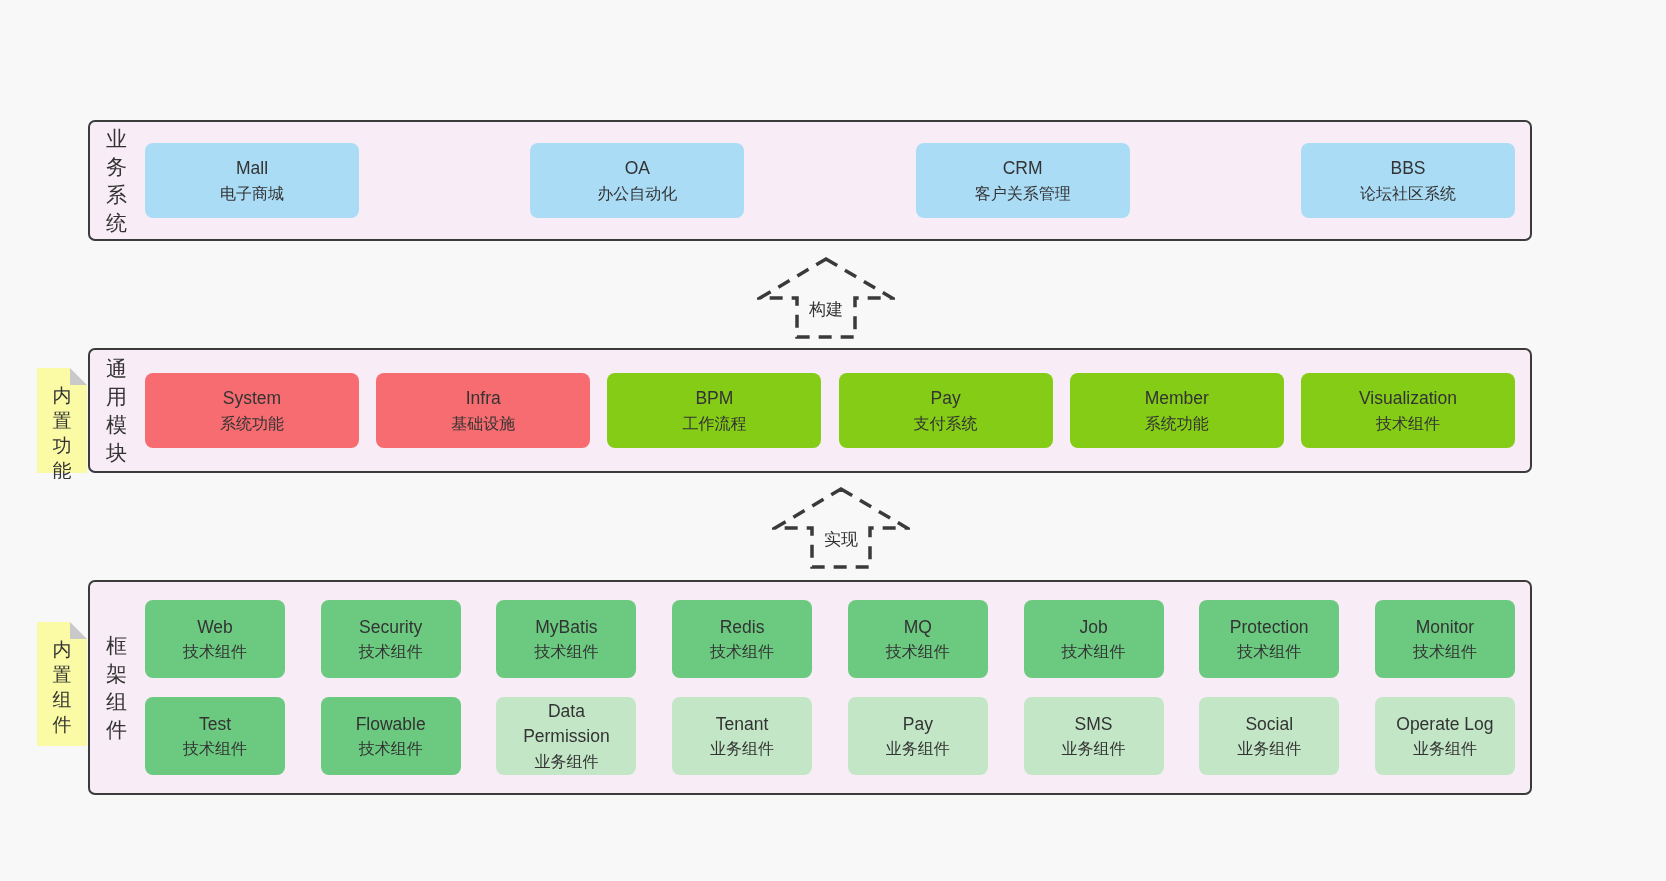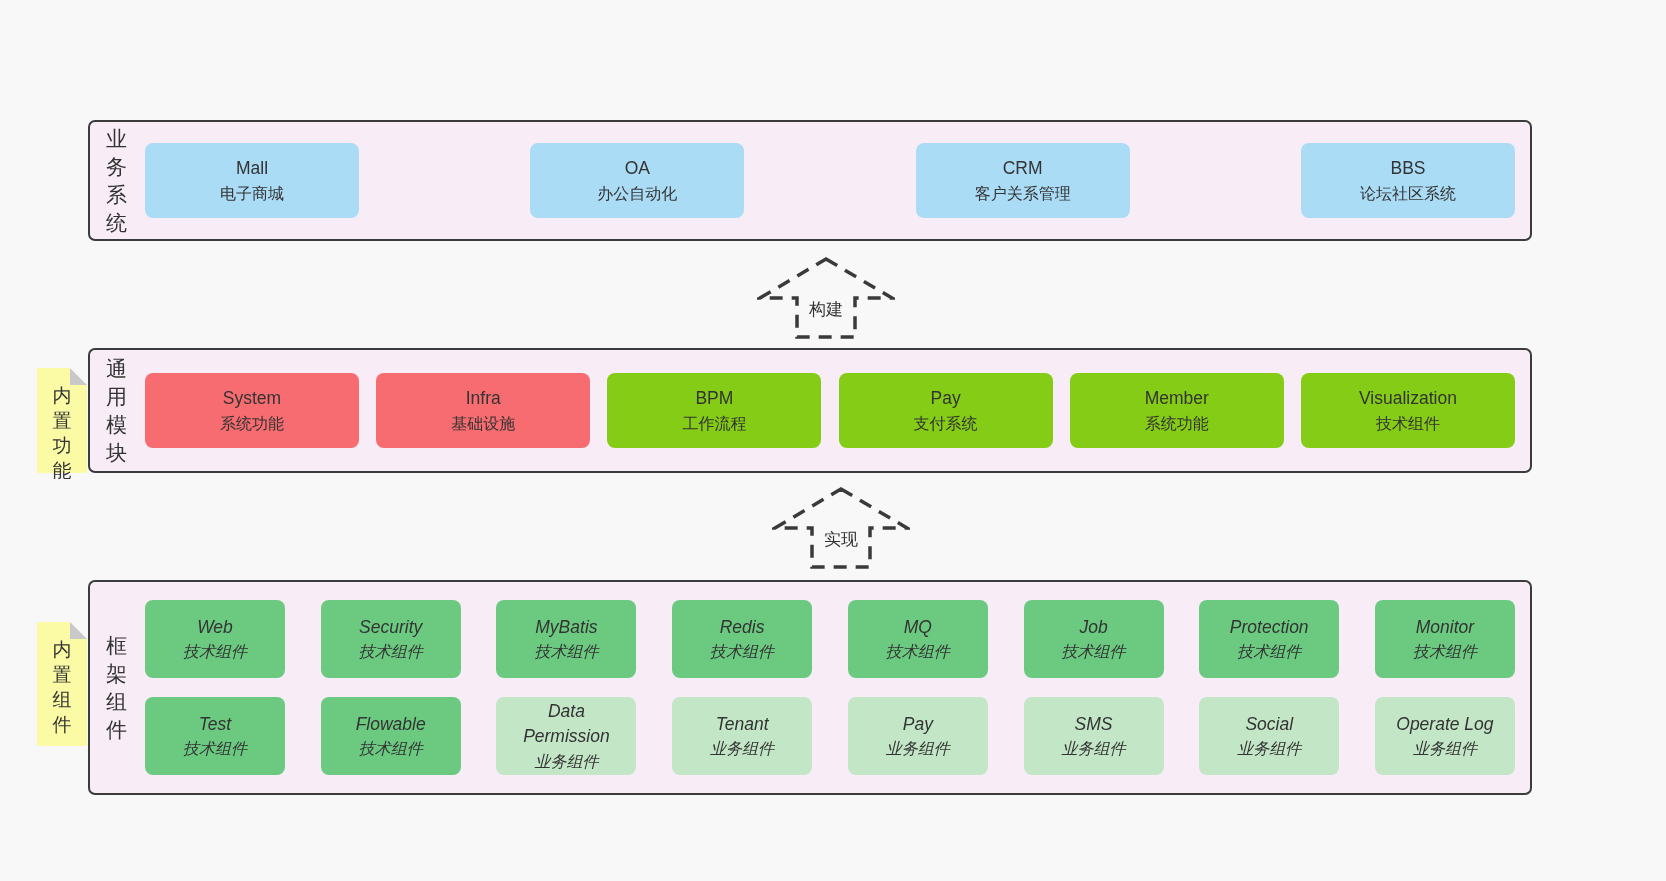--- a/index.html
+++ b/index.html
@@ -26,21 +26,21 @@
   .rows{flex:1;display:flex;flex-direction:column;gap:19px;padding:0 15px;}
   .row{display:flex;justify-content:space-between;}
   .box{
     border-radius:8px;display:flex;flex-direction:column;
     align-items:center;justify-content:center;text-align:center;
     line-height:1.45;
   }
   .box .en{font-size:17.5px;}
   .box .zh{font-size:16px;}
   .w190{width:214px;height:75px;}
-  .w140{width:140px;height:78px;padding:0 20px;box-sizing:border-box;font-style:italic;}
+  .w140{width:140px;height:78px;padding:0 20px;box-sizing:border-box;}
   .blue{background:#abdcf6;}
   .red{background:#f76c70;}
   .pink{background:#84cc16;}
   .green{background:#6bca80;}
   .lightgreen{background:#c2e6c6;}
   .sticky-note{
     position:absolute;left:37px;width:50px;background:#fafba4;z-index:0;
   }
   #note-features{top:368px;height:105px;}
   #note-components{top:622px;height:124px;}

